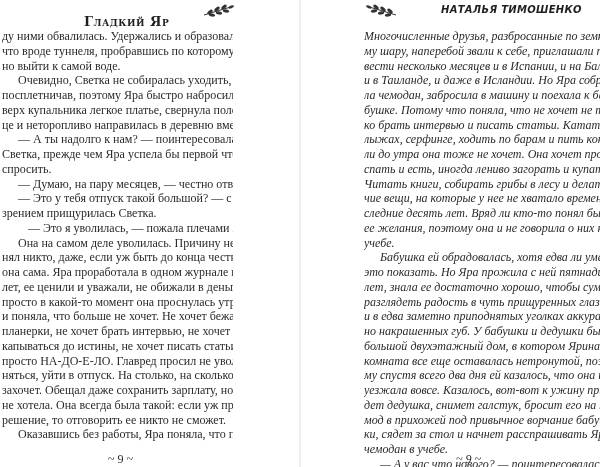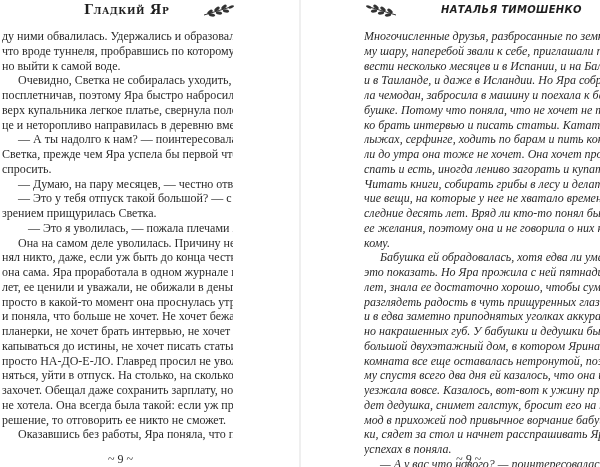--- a/index.html
+++ b/index.html
@@ -26,21 +26,21 @@
     .gutter {
       position: absolute;
       left: 299px;
       top: 0;
       width: 2px;
       height: 467px;
       background: #efefef;
     }
     .running-head {
       position: absolute;
-      top: 2px;
+      top: 14px;
       font-size: 12.5px;
       font-weight: bold;
       letter-spacing: 0.5px;
       white-space: nowrap;
       color: #1f1f1f;
     }
     .page-left .running-head {
       left: 84px;
       font-family: "DejaVu Serif", serif;
       font-variant: small-caps;
@@ -164,32 +164,32 @@
     <span class="line">ла чемодан, забросила в машину и поехала к ба-</span>
     <span class="line">бушке. Потому что поняла, что не хочет не толь-</span>
     <span class="line">ко брать интервью и писать статьи. Кататься на</span>
     <span class="line">лыжах, серфинге, ходить по барам и пить коктей-</span>
     <span class="line">ли до утра она тоже не хочет. Она хочет просто</span>
     <span class="line">спать и есть, иногда лениво загорать и купаться.</span>
     <span class="line">Читать книги, собирать грибы в лесу и делать про-</span>
     <span class="line">чие вещи, на которые у нее не хватало времени по-</span>
     <span class="line">следние десять лет. Вряд ли кто-то понял бы эти</span>
     <span class="line">ее желания, поэтому она и не говорила о них ни-</span>
-    <span class="line last">кому.</span>
+    <span class="line last">учебе.</span>
     <span class="line indent">Бабушка ей обрадовалась, хотя едва ли умела</span>
     <span class="line">это показать. Но Яра прожила с ней пятнадцать</span>
     <span class="line">лет, знала ее достаточно хорошо, чтобы суметь</span>
     <span class="line">разглядеть радость в чуть прищуренных глазах</span>
     <span class="line">и в едва заметно приподнятых уголках аккурат-</span>
     <span class="line">но накрашенных губ. У бабушки и дедушки был</span>
     <span class="line">большой двухэтажный дом, в котором Ярина</span>
     <span class="line">комната все еще оставалась нетронутой, поэто-</span>
     <span class="line">му спустя всего два дня ей казалось, что она и не</span>
     <span class="line">уезжала вовсе. Казалось, вот-вот к ужину при-</span>
     <span class="line">дет дедушка, снимет галстук, бросит его на ко-</span>
     <span class="line">мод в прихожей под привычное ворчание бабуш-</span>
     <span class="line">ки, сядет за стол и начнет расспрашивать Яру об</span>
-    <span class="line last">успехах в поняла.</span>
+    <span class="line last">чемодан в учебе.</span>
     <span class="line indent">— А у вас что нового? — поинтересовалась Яра,</span>
 
   </div>
   <div class="folio">~ 9 ~</div>
 </div>
 
 </body></html>

